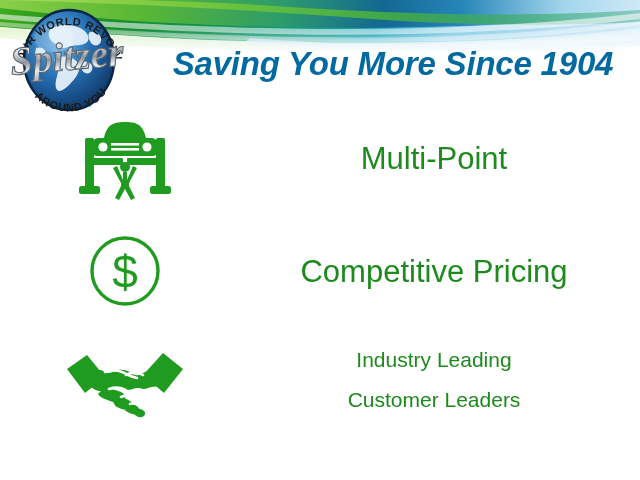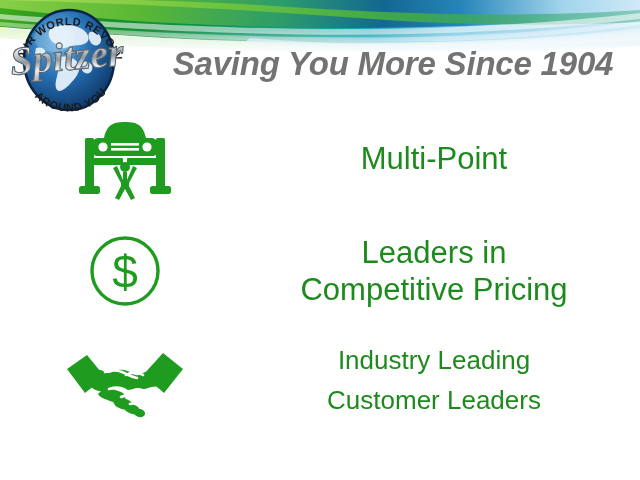--- a/index.html
+++ b/index.html
@@ -46,21 +46,21 @@
   
   #headline {
     position: absolute;
     left: 150px;
     top: 44px;
     width: 486px;
     text-align: center;
     font-size: 33px;
     font-weight: bold;
     font-style: italic;
-    color: #737373;
+    color: #0369a1;
     letter-spacing: -0.2px;
     white-space: nowrap;
     line-height: 40px;
   }
 
   
   .feature-row {
     position: absolute;
     left: 0;
     width: 640px;
@@ -86,21 +86,21 @@
     text-align: center;
     color: #1e8a1e;
     font-size: 31px;
     line-height: 37px;
     font-weight: normal;
     padding-right: 22px;
   }
   .feature-text .line { display: block; white-space: nowrap; }
   #row-1 .feature-text { font-size: 31px; line-height: 37px; }
   #row-2 .feature-text { font-size: 31px; line-height: 37px; }
-  #row-3 .feature-text { font-size: 26px; line-height: 40px; }
+  #row-3 .feature-text { font-size: 21px; line-height: 40px; }
 </style>
 </head>
 <body>
 
 <div id="slide">
 
   <div id="header-band">
     <svg viewBox="0 0 640 54" preserveAspectRatio="none" xmlns="http://www.w3.org/2000/svg">
       <defs>
         <linearGradient id="gMain" x1="0" y1="0" x2="1" y2="0">
@@ -239,21 +239,20 @@
   </div>
 
   <div class="feature-row" id="row-2">
     <div class="feature-icon">
       <svg width="76" height="76" viewBox="0 0 76 76" xmlns="http://www.w3.org/2000/svg">
         <circle cx="38" cy="38" r="33" fill="none" stroke="#1f9c1f" stroke-width="3.4"></circle>
         <text x="38" y="55" text-anchor="middle" font-family="'Liberation Sans', sans-serif" font-size="46" font-weight="normal" fill="#1f9c1f">$</text>
       </svg>
     </div>
     <div class="feature-text">
-      <span class="line">Leaders in</span>
       <span class="line">Competitive Pricing</span>
     </div>
   </div>
 
   <div class="feature-row" id="row-3">
     <div class="feature-icon">
       <svg width="120" height="78" viewBox="0 0 120 78" xmlns="http://www.w3.org/2000/svg">
         <g fill="#1f9c1f">
 
           <path d="M2,28 L22,14 L40,36 L20,52 Z"></path>

